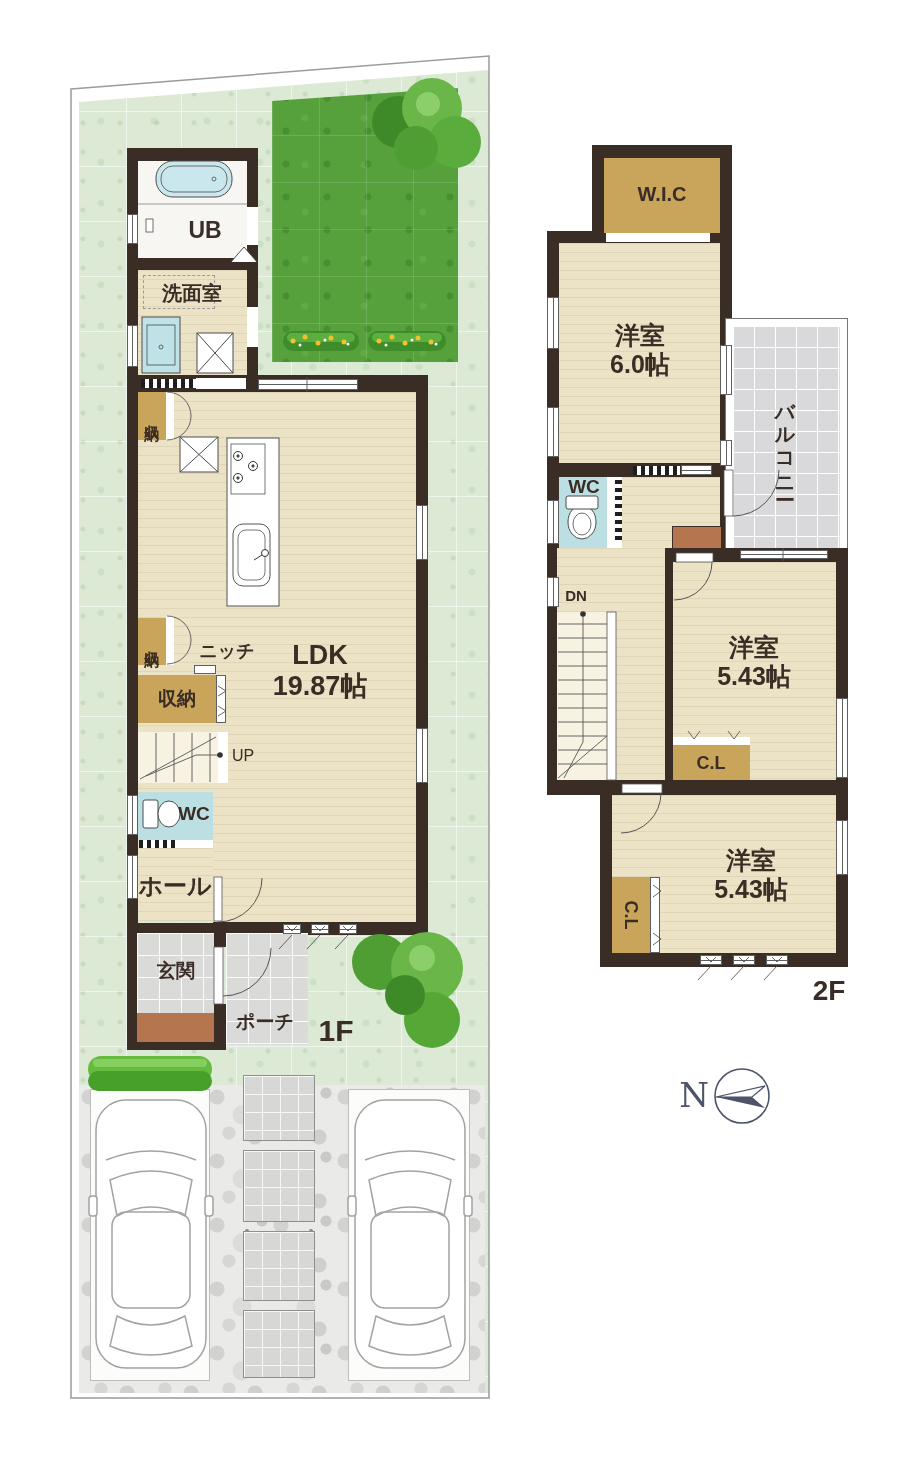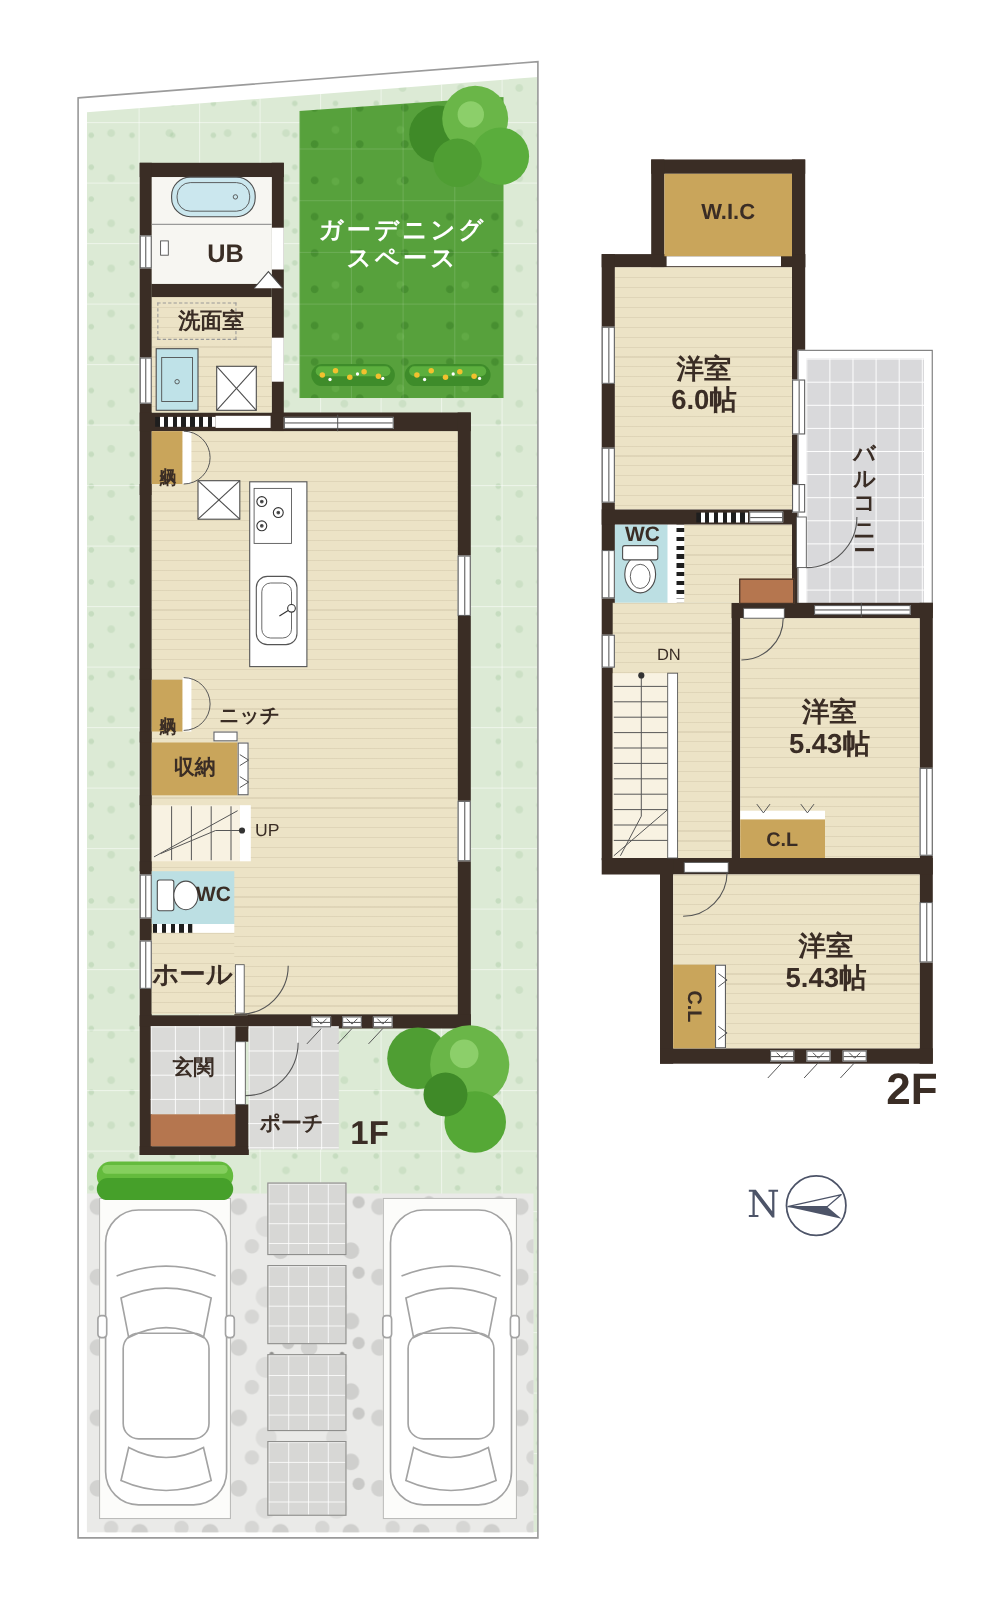--- a/index.html
+++ b/index.html
@@ -386,49 +386,49 @@
 
     <g>
       <circle cx="742" cy="1096" r="27" fill="#fff" stroke="#4d5468" stroke-width="1.6"></circle>
       <polygon points="716,1097 765,1086 752,1097" fill="#fff" stroke="#4d5468" stroke-width="1.2"></polygon>
       <polygon points="716,1097 752,1097 765,1108" fill="#4d5468"></polygon>
     </g>
   </svg>
 
   <div class="lbl" style="left:205px;top:230px;font-size:23px">UB</div>
   <div class="lbl" style="left:192px;top:293px;font-size:20px">洗面室</div>
-  <div class="lbl wlbl" style="left:366px;top:222px;font-size:22px">
-    <span>ガーデニング</span>
-    <span>スペース</span>
-  </div>
   <div class="lbl vert" style="left:152px;top:415px;font-size:15px">収納</div>
   <div class="lbl vert" style="left:152px;top:641px;font-size:15px">収納</div>
   <div class="lbl" style="left:227px;top:651px;font-size:18px">ニッチ</div>
   <div class="lbl" style="left:177px;top:699px;font-size:19px">収納</div>
+  <div class="lbl" style="left:320px;top:671px;font-size:27px">
+    <span>LDK</span>
+    <span>19.87帖</span>
+  </div>
   <div class="lbl" style="left:243px;top:756px;font-size:16px;font-weight:normal">UP</div>
   <div class="lbl" style="left:194px;top:814px;font-size:19px">WC</div>
   <div class="lbl" style="left:175px;top:886px;font-size:24px">ホール</div>
   <div class="lbl" style="left:176px;top:971px;font-size:19px">玄関</div>
   <div class="lbl" style="left:265px;top:1022px;font-size:19px">ポーチ</div>
   <div class="lbl" style="left:336px;top:1031px;font-size:30px">1F</div>
 
   <div class="lbl" style="left:662px;top:194px;font-size:20px">W.I.C</div>
   <div class="lbl" style="left:640px;top:350px;font-size:25px">
     <span>洋室</span>
     <span>6.0帖</span>
   </div>
   <div class="lbl vert" style="left:785px;top:440px;font-size:20px">バルコニー</div>
   <div class="lbl" style="left:584px;top:487px;font-size:19px">WC</div>
-  <div class="lbl" style="left:608px;top:596px;font-size:15px;font-weight:normal">DN</div>
+  <div class="lbl" style="left:576px;top:596px;font-size:15px;font-weight:bold">DN</div>
   <div class="lbl" style="left:754px;top:662px;font-size:25px">
     <span>洋室</span>
     <span>5.43帖</span>
   </div>
   <div class="lbl" style="left:711px;top:763px;font-size:18px">C.L</div>
   <div class="lbl" style="left:751px;top:875px;font-size:25px">
     <span>洋室</span>
     <span>5.43帖</span>
   </div>
   <div class="lbl rot90" style="left:631px;top:915px;font-size:18px">C.L</div>
-  <div class="lbl" style="left:829px;top:991px;font-size:40px">2F</div>
+  <div class="lbl" style="left:829px;top:991px;font-size:28px">2F</div>
   <div class="lbl nlbl" style="left:694px;top:1096px;font-size:34px">N</div>
 
 </div>
 
 </body></html>

